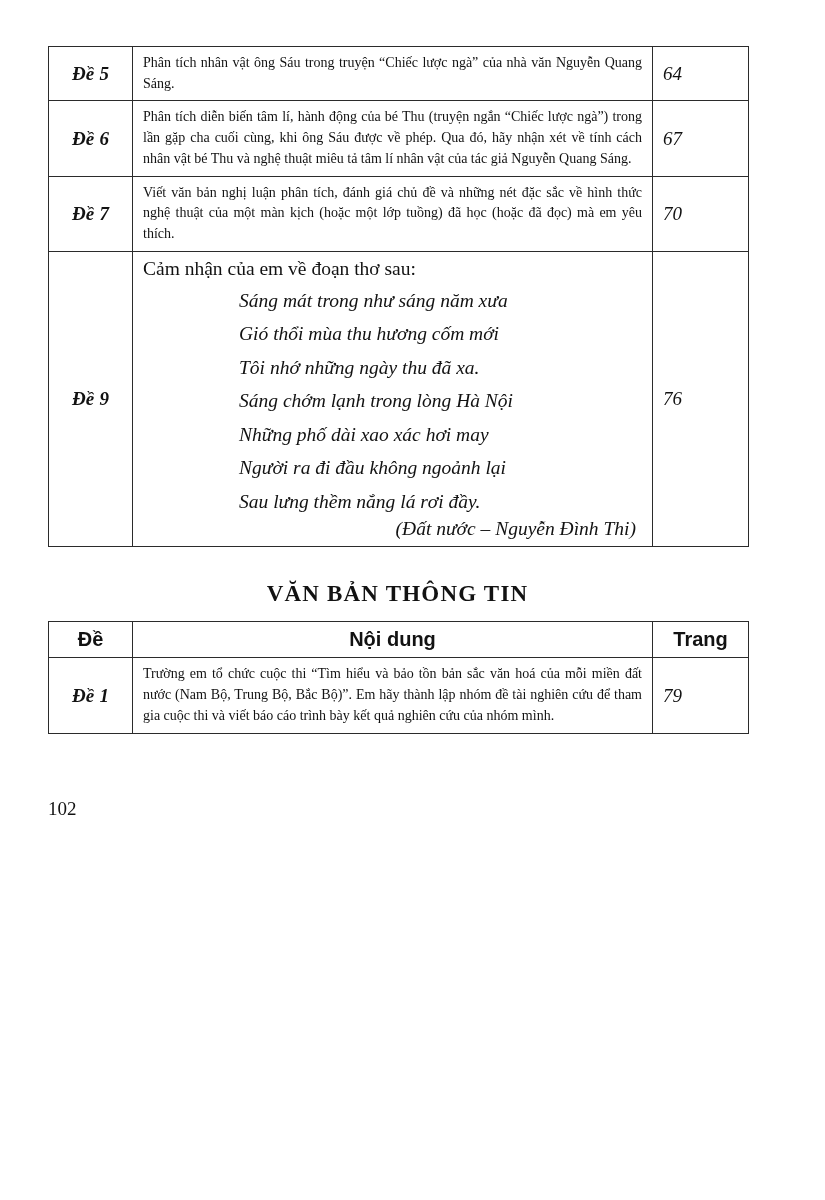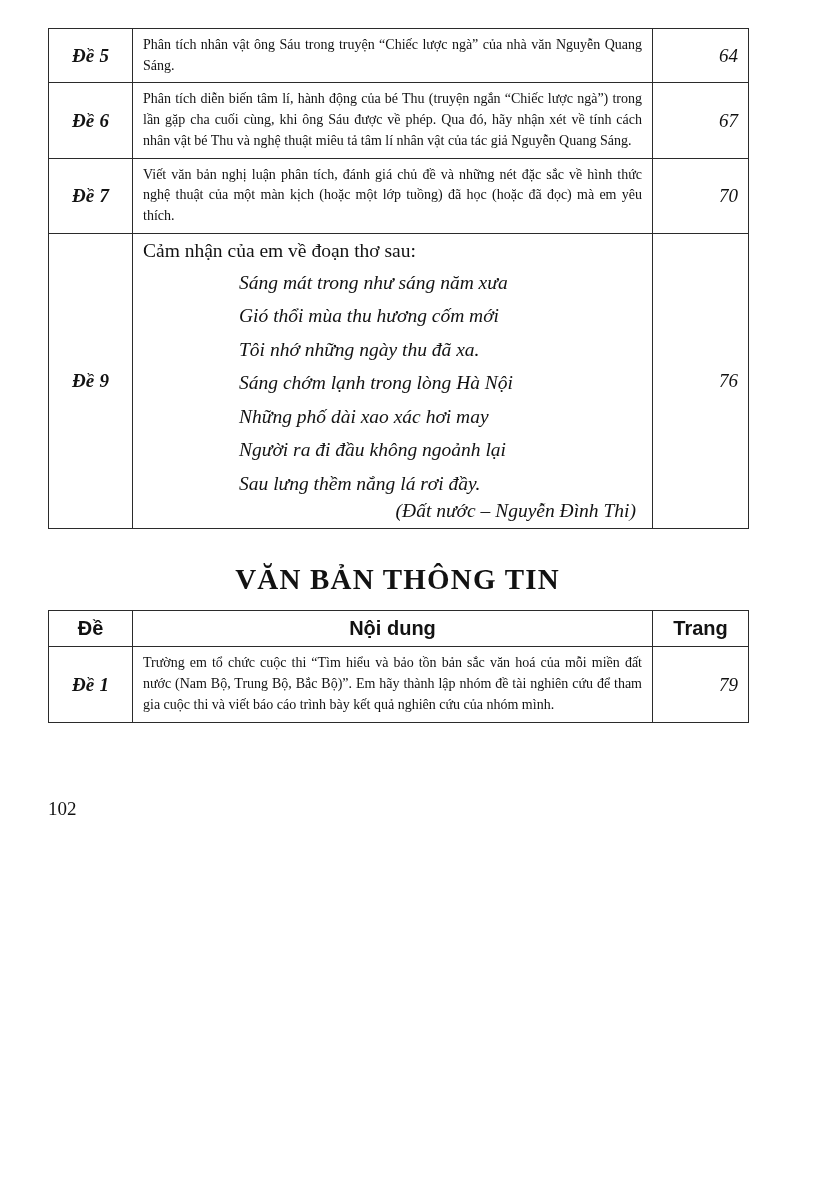--- a/index.html
+++ b/index.html
@@ -14,37 +14,37 @@
     color: #121212;
     position: relative;
     overflow: hidden;
   }
   .page {
     position: absolute;
     left: 0; top: 0;
     width: 825px;
     height: 864px;
     box-sizing: border-box;
-    padding: 28px 78px 0 48px;
+    padding: 46px 78px 0 48px;
   }
 
   table.doc-table {
     border-collapse: collapse;
     width: 700px;
     table-layout: fixed;
     margin: 0;
   }
   table.doc-table td, table.doc-table th {
     border: 1px solid #2b2b2b;
     vertical-align: middle;
     padding: 6px 10px;
   }
   .col-de   { width: 84px;  text-align: center; }
   .col-body { width: 520px; }
-  .col-page { width: 96px;  text-align: right; margin-left: 16px; }
+  .col-page { width: 96px;  text-align: left; margin-left: 16px; }
 
   .de-label {
     font-family: "Liberation Serif", serif;
     font-weight: 700;
     font-size: 19px;
     font-style: italic;
     letter-spacing: .2px;
   }
   .body-text {
     font-family: "Liberation Serif", serif;
@@ -96,21 +96,21 @@
     font-family: "Liberation Serif", serif;
     font-weight: 700;
     font-size: 21px;
     letter-spacing: .3px;
     display: block;
     margin-bottom: 8px;
   }
   .section-heading .line2 {
     font-family: "Liberation Serif", serif;
     font-weight: 700;
-    font-size: 29px;
+    font-size: 23px;
     letter-spacing: 1.2px;
     display: block;
   }
 
   
   .thead-cell {
     font-family: Liberation Sans, sans-serif;
     font-weight: 700;
     font-size: 20px;
     text-align: center;

